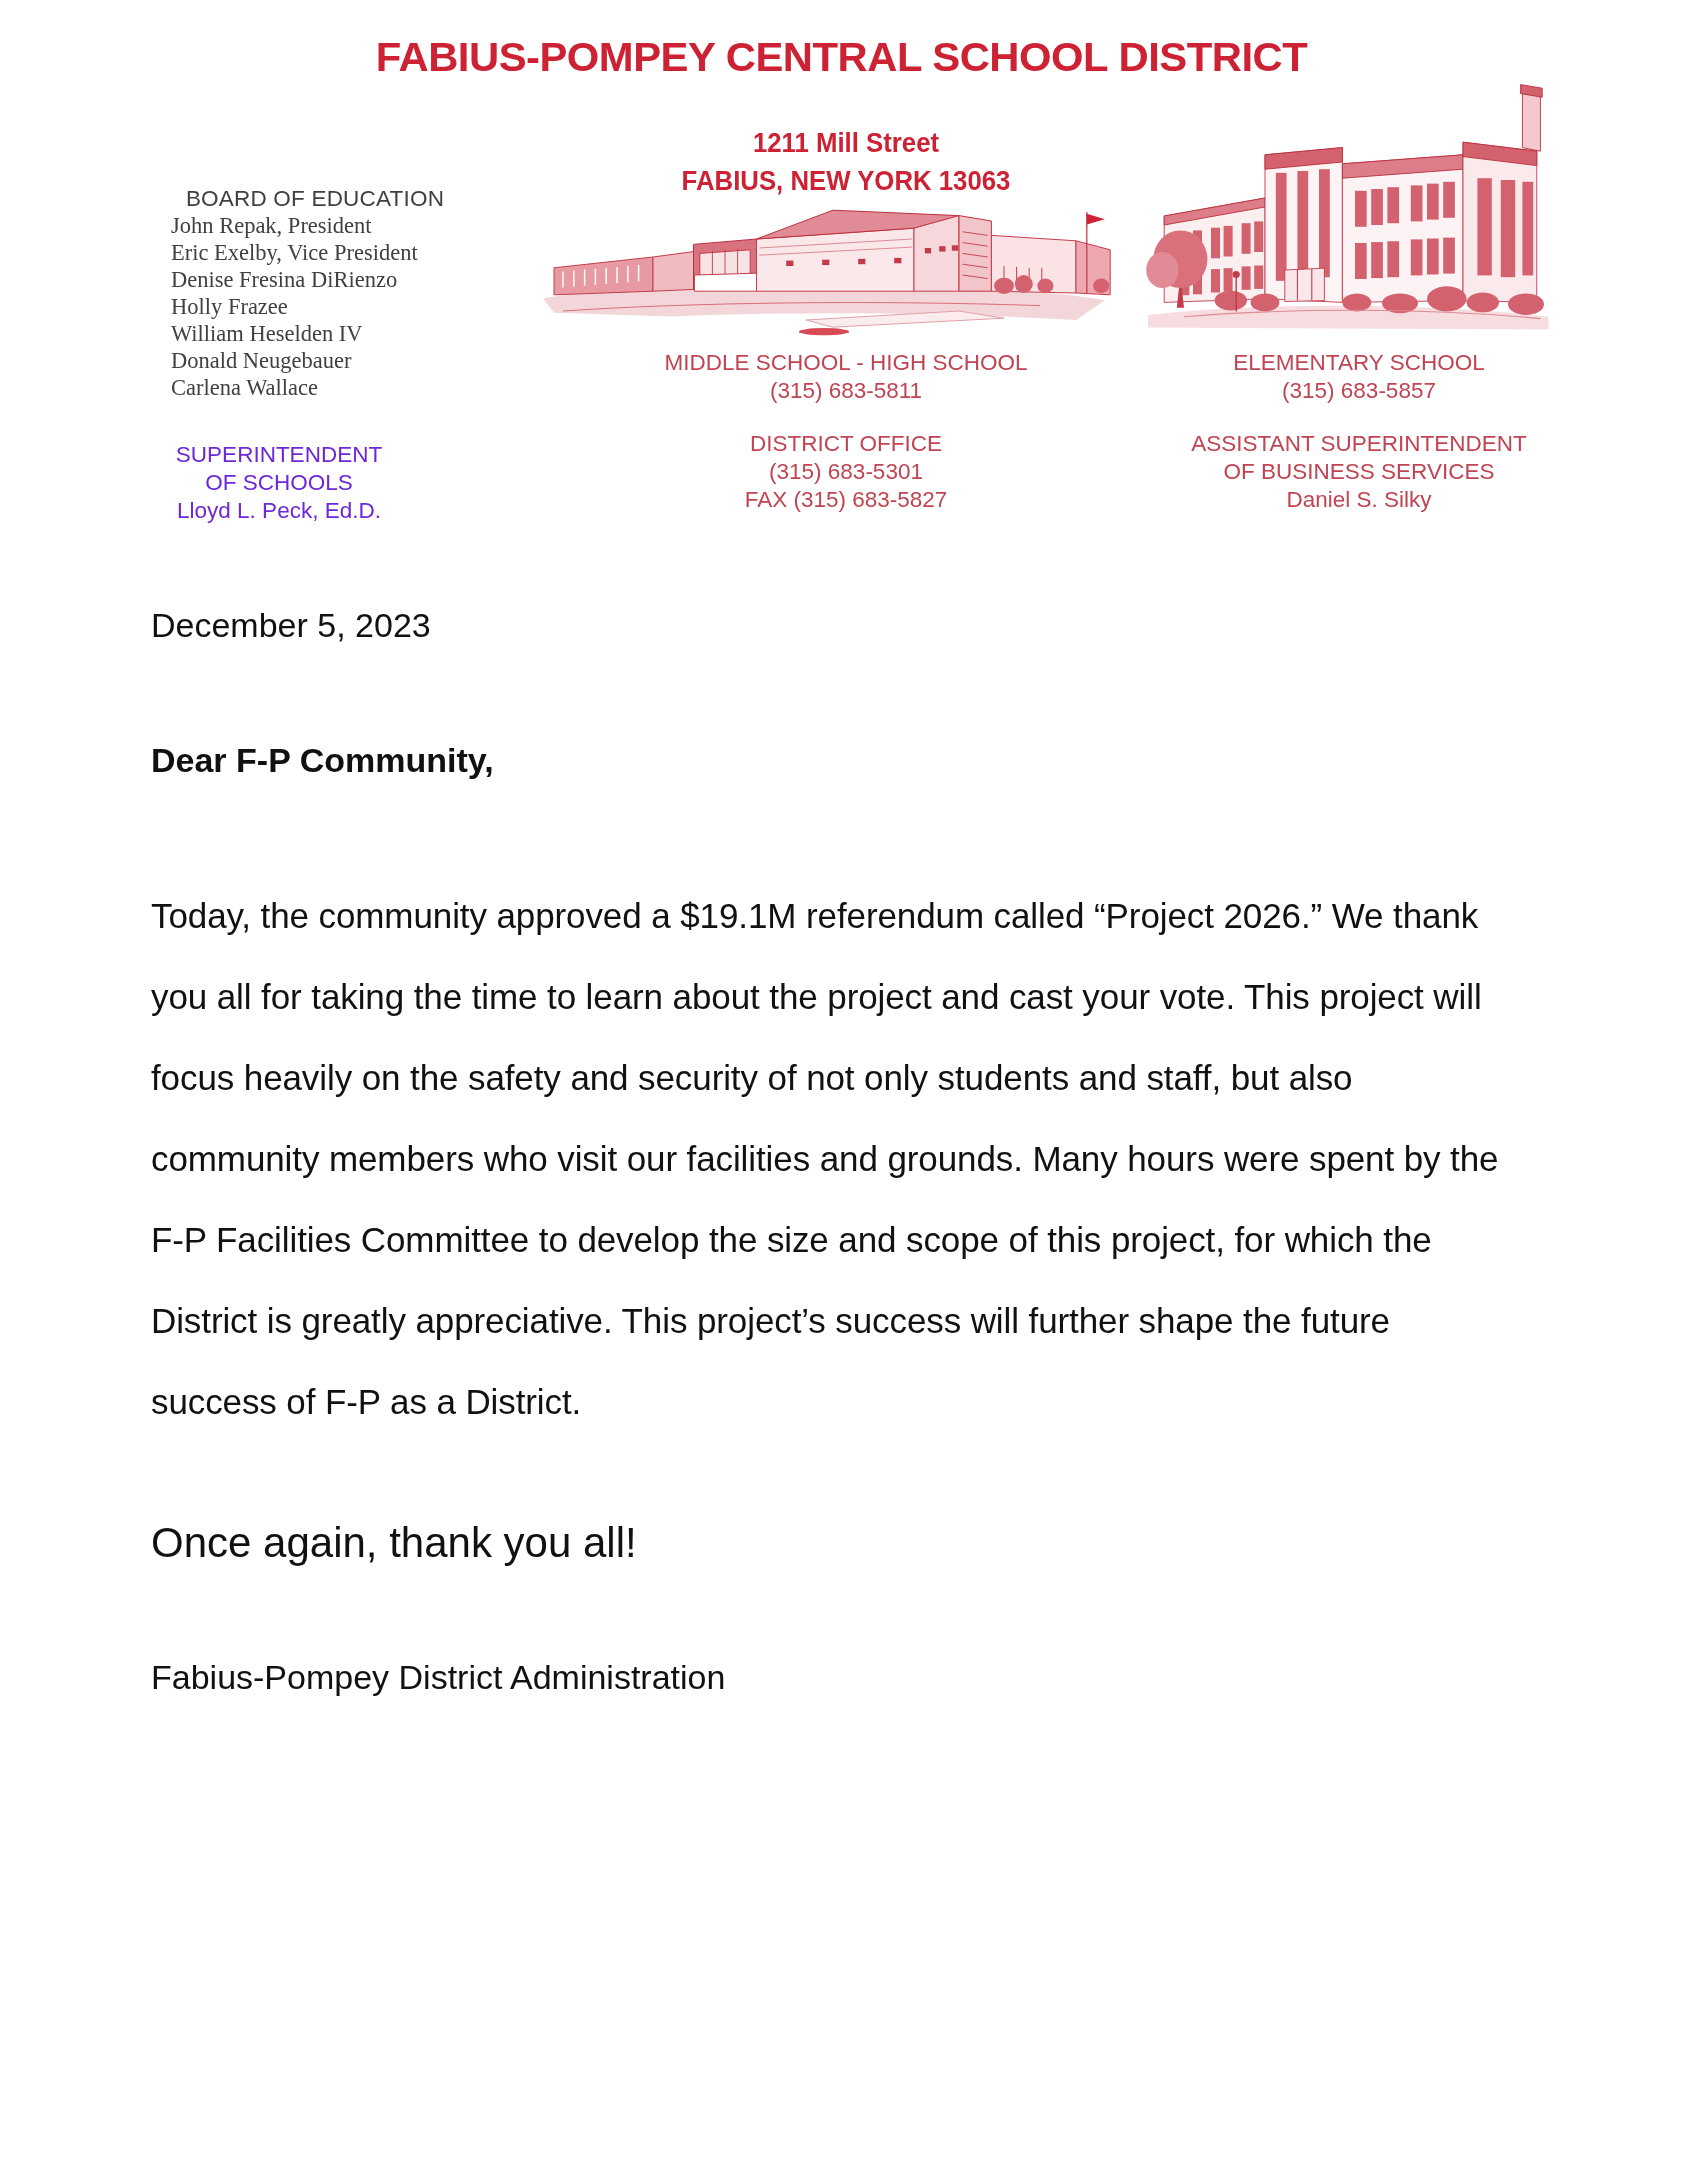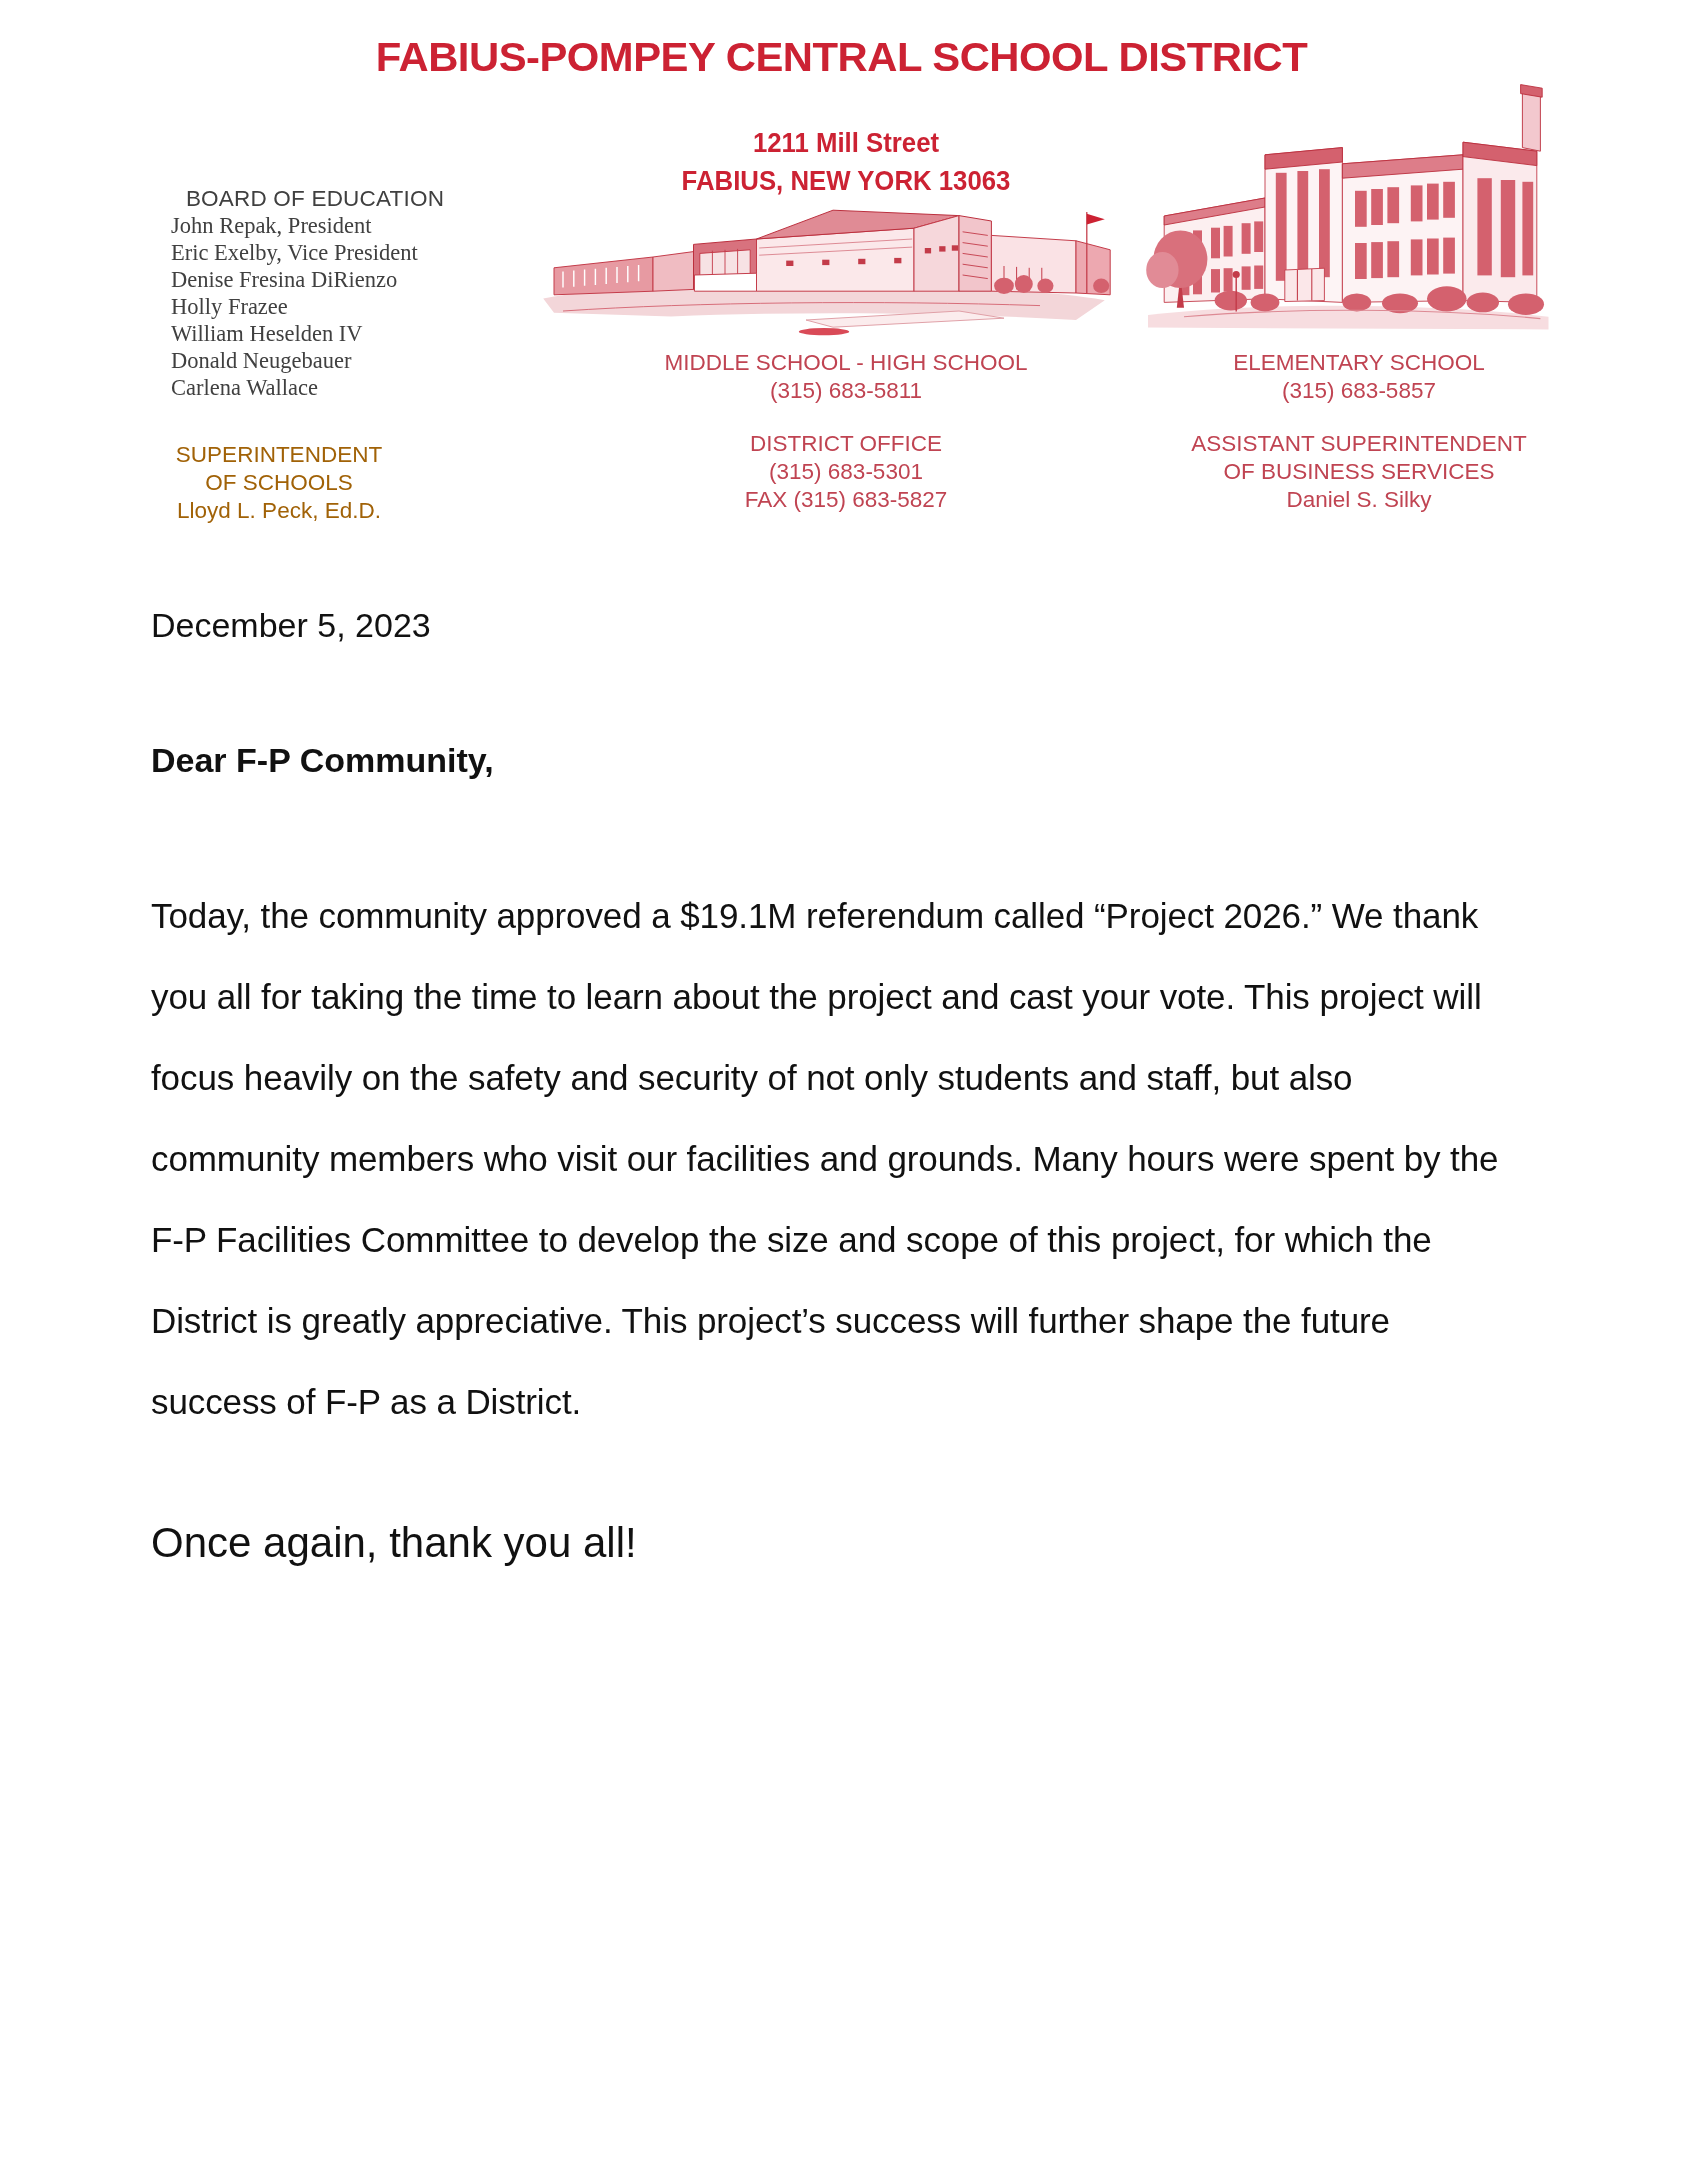--- a/index.html
+++ b/index.html
@@ -73,21 +73,21 @@
     padding-left: 36px;
   }
   .boe-list li { white-space: nowrap; font-family: Liberation Serif, serif; }
 
   .supt {
     position: absolute;
     left: 135px;
     top: 441px;
     width: 288px;
     text-align: center;
-    color: #a16207;
+    color: #6d28d9;
     font-size: 22.5px;
     line-height: 28px;
   }
 
   
   .center-col {
     position: absolute;
     left: 621px;
     top: 349px;
     width: 450px;
@@ -375,14 +375,15 @@
     <div>OF BUSINESS SERVICES</div>
     <div>Daniel S. Silky</div>
   </section>
 </header>
 
 <main class="letter">
   <div class="date">December 5, 2023</div>
   <div class="salutation">Dear F-P Community,</div>
   <p class="para">Today, the community approved a $19.1M referendum called “Project 2026.”  We thank you all for taking the time to learn about the project and cast your vote.  This project will focus heavily on the safety and security of not only students and staff, but also community members who visit our facilities and grounds.  Many hours were spent by the F-P Facilities Committee to develop the size and scope of this project, for which the District is greatly appreciative.  This project’s success will further shape the future success of F-P as a District.</p>
   <div class="closing">Once again, thank you all!</div>
+  <div class="signature">Fabius-Pompey District Administration</div>
 </main>
 
 
 </body></html>

